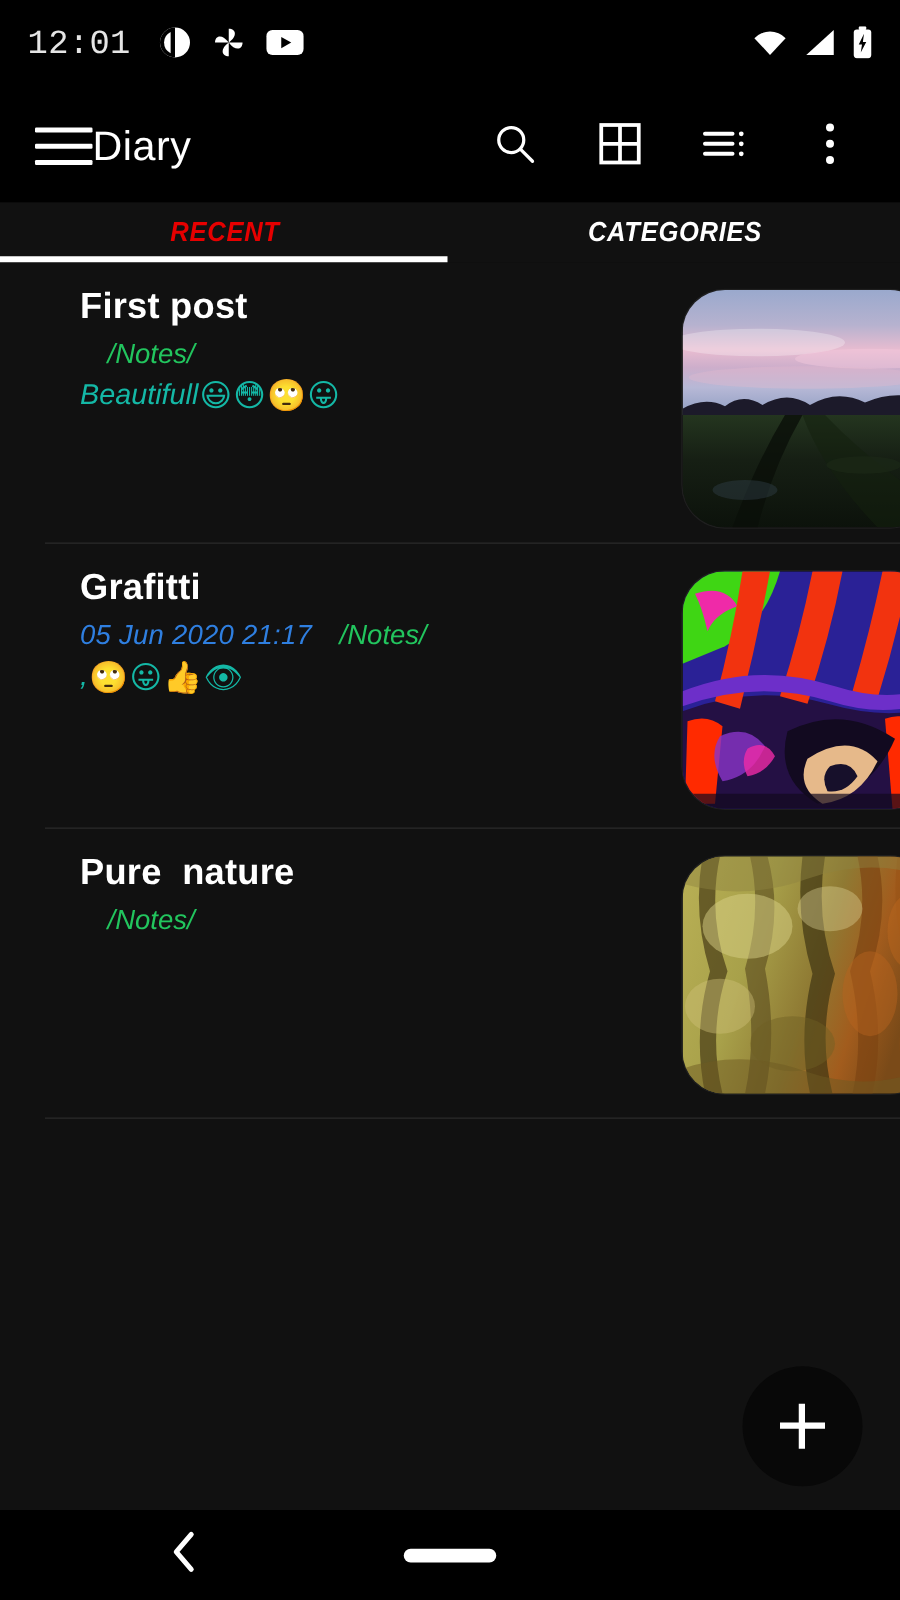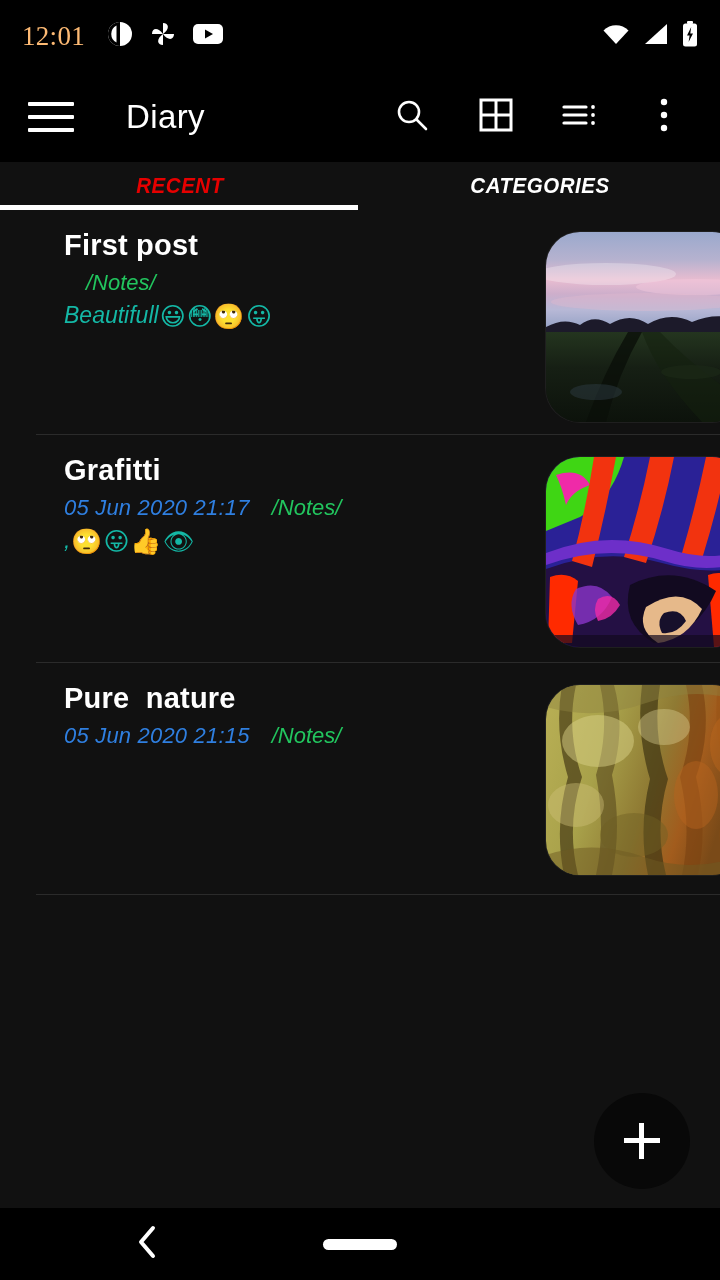--- a/index.html
+++ b/index.html
@@ -10,40 +10,40 @@
     -webkit-font-smoothing:antialiased;
   }
   #app{ position:relative; width:720px; height:1280px; background:#0d0d0d; }
 
   
   .statusbar{
     position:absolute; left:0; top:0; width:720px; height:72px;
     background:#000; display:flex; align-items:center;
   }
   .sb-clock{
-    color:#fdba74; font-size:27px; letter-spacing:.3px;
-    margin-left:22px; font-family:Liberation Serif, serif;
+    color:#e5e5e5; font-size:27px; letter-spacing:.3px;
+    margin-left:22px; font-family:Liberation Mono, monospace;
   }
   .sb-left-icons{ display:flex; align-items:center; gap:17px; margin-left:22px; }
   .sb-right{ margin-left:auto; display:flex; align-items:center; gap:13px; margin-right:22px; }
   .sb-ic{ display:block; }
 
   
   .toolbar{
     position:absolute; left:0; top:72px; width:720px; height:90px;
     background:#000; display:flex; align-items:center;
   }
   .hamburger{
     width:46px; height:30px; margin-left:28px;
     display:flex; flex-direction:column; justify-content:space-between;
     cursor:pointer;
   }
   .hamburger span{ display:block; height:4px; background:#fff; border-radius:1px; }
   .app-title{
-    color:#fff; font-size:33px; margin-left:52px; letter-spacing:.4px;
+    color:#fff; font-size:33px; letter-spacing:.4px;
     font-weight:400;
   }
   .tb-actions{ margin-left:auto; display:flex; align-items:center; margin-right:14px; }
   .tb-btn{
     width:84px; height:90px; display:flex; align-items:center; justify-content:center;
     cursor:pointer;
   }
 
   
   .tabs{
@@ -323,21 +323,20 @@
             <rect x="0" y="178" width="200" height="12" fill="#120a1e" opacity=".7"></rect>
           </svg>
         </div>
       </div>
     </div>
 
     <div class="row" style="height:232px;">
       <div class="row-text">
         <div class="row-title">Pure  nature</div>
         <div class="row-meta">
-          <span class="row-date">05 Jun 2020 21:15</span>
           <span class="row-path">/Notes/</span>
         </div>
         <div class="row-preview">
           <span></span>
         </div>
       </div>
       <div class="thumb-wrap">
         <div class="thumb">
           <svg viewBox="0 0 200 190" preserveAspectRatio="none">
             <defs>

